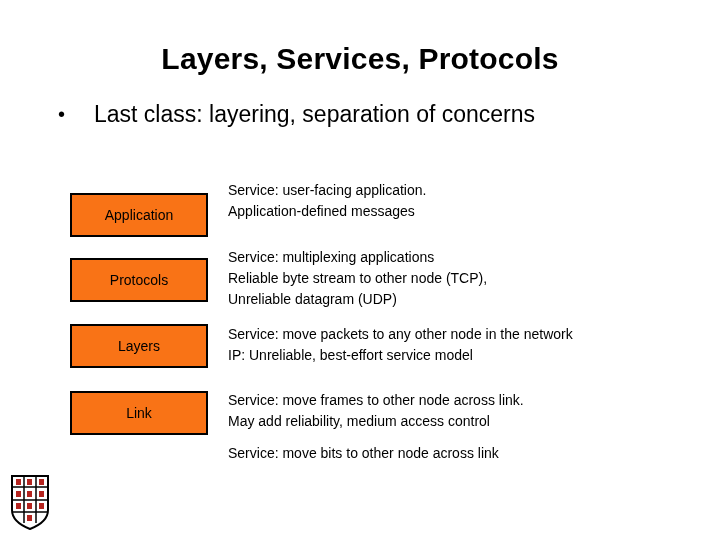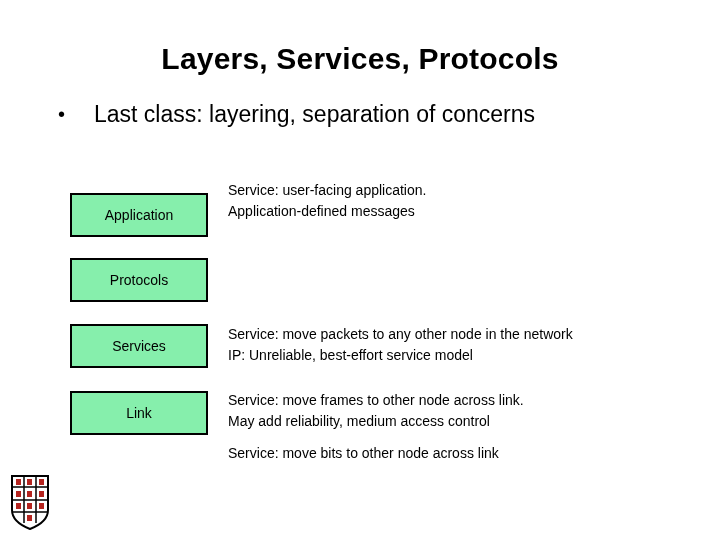--- a/index.html
+++ b/index.html
@@ -56,21 +56,21 @@
     top: 0;
     width: 720px;
     height: 540px;
   }
   .layer-box {
     position: absolute;
     left: 70px;
     width: 138px;
     height: 44px;
     border: 2px solid #000000;
-    background: #86efac;
+    background: #f97316;
     box-sizing: border-box;
     display: flex;
     align-items: center;
     justify-content: center;
     font-size: 14px;
     color: #000000;
     text-align: right;
   }
   .layer-desc {
     position: absolute;
@@ -104,23 +104,26 @@
 
     <div class="layer-box" style="top:193px">
       <span>Application</span>
     </div>
     <div class="layer-desc" style="top:180px">Service: user-facing application.
 Application-defined messages</div>
 
     <div class="layer-box" style="top:258px">
       <span>Protocols</span>
     </div>
+    <div class="layer-desc" style="top:247px">Service: multiplexing applications
+Reliable byte stream to other node (TCP),
+Unreliable datagram (UDP)</div>
 
     <div class="layer-box" style="top:324px">
-      <span>Services</span>
+      <span>Layers</span>
     </div>
     <div class="layer-desc" style="top:324px">Service: move packets to any other node in the network
 IP: Unreliable, best-effort service model</div>
 
     <div class="layer-box" style="top:391px">
       <span>Link</span>
     </div>
     <div class="layer-desc" style="top:390px">Service: move frames to other node across link.
 May add reliability, medium access control</div>
 

